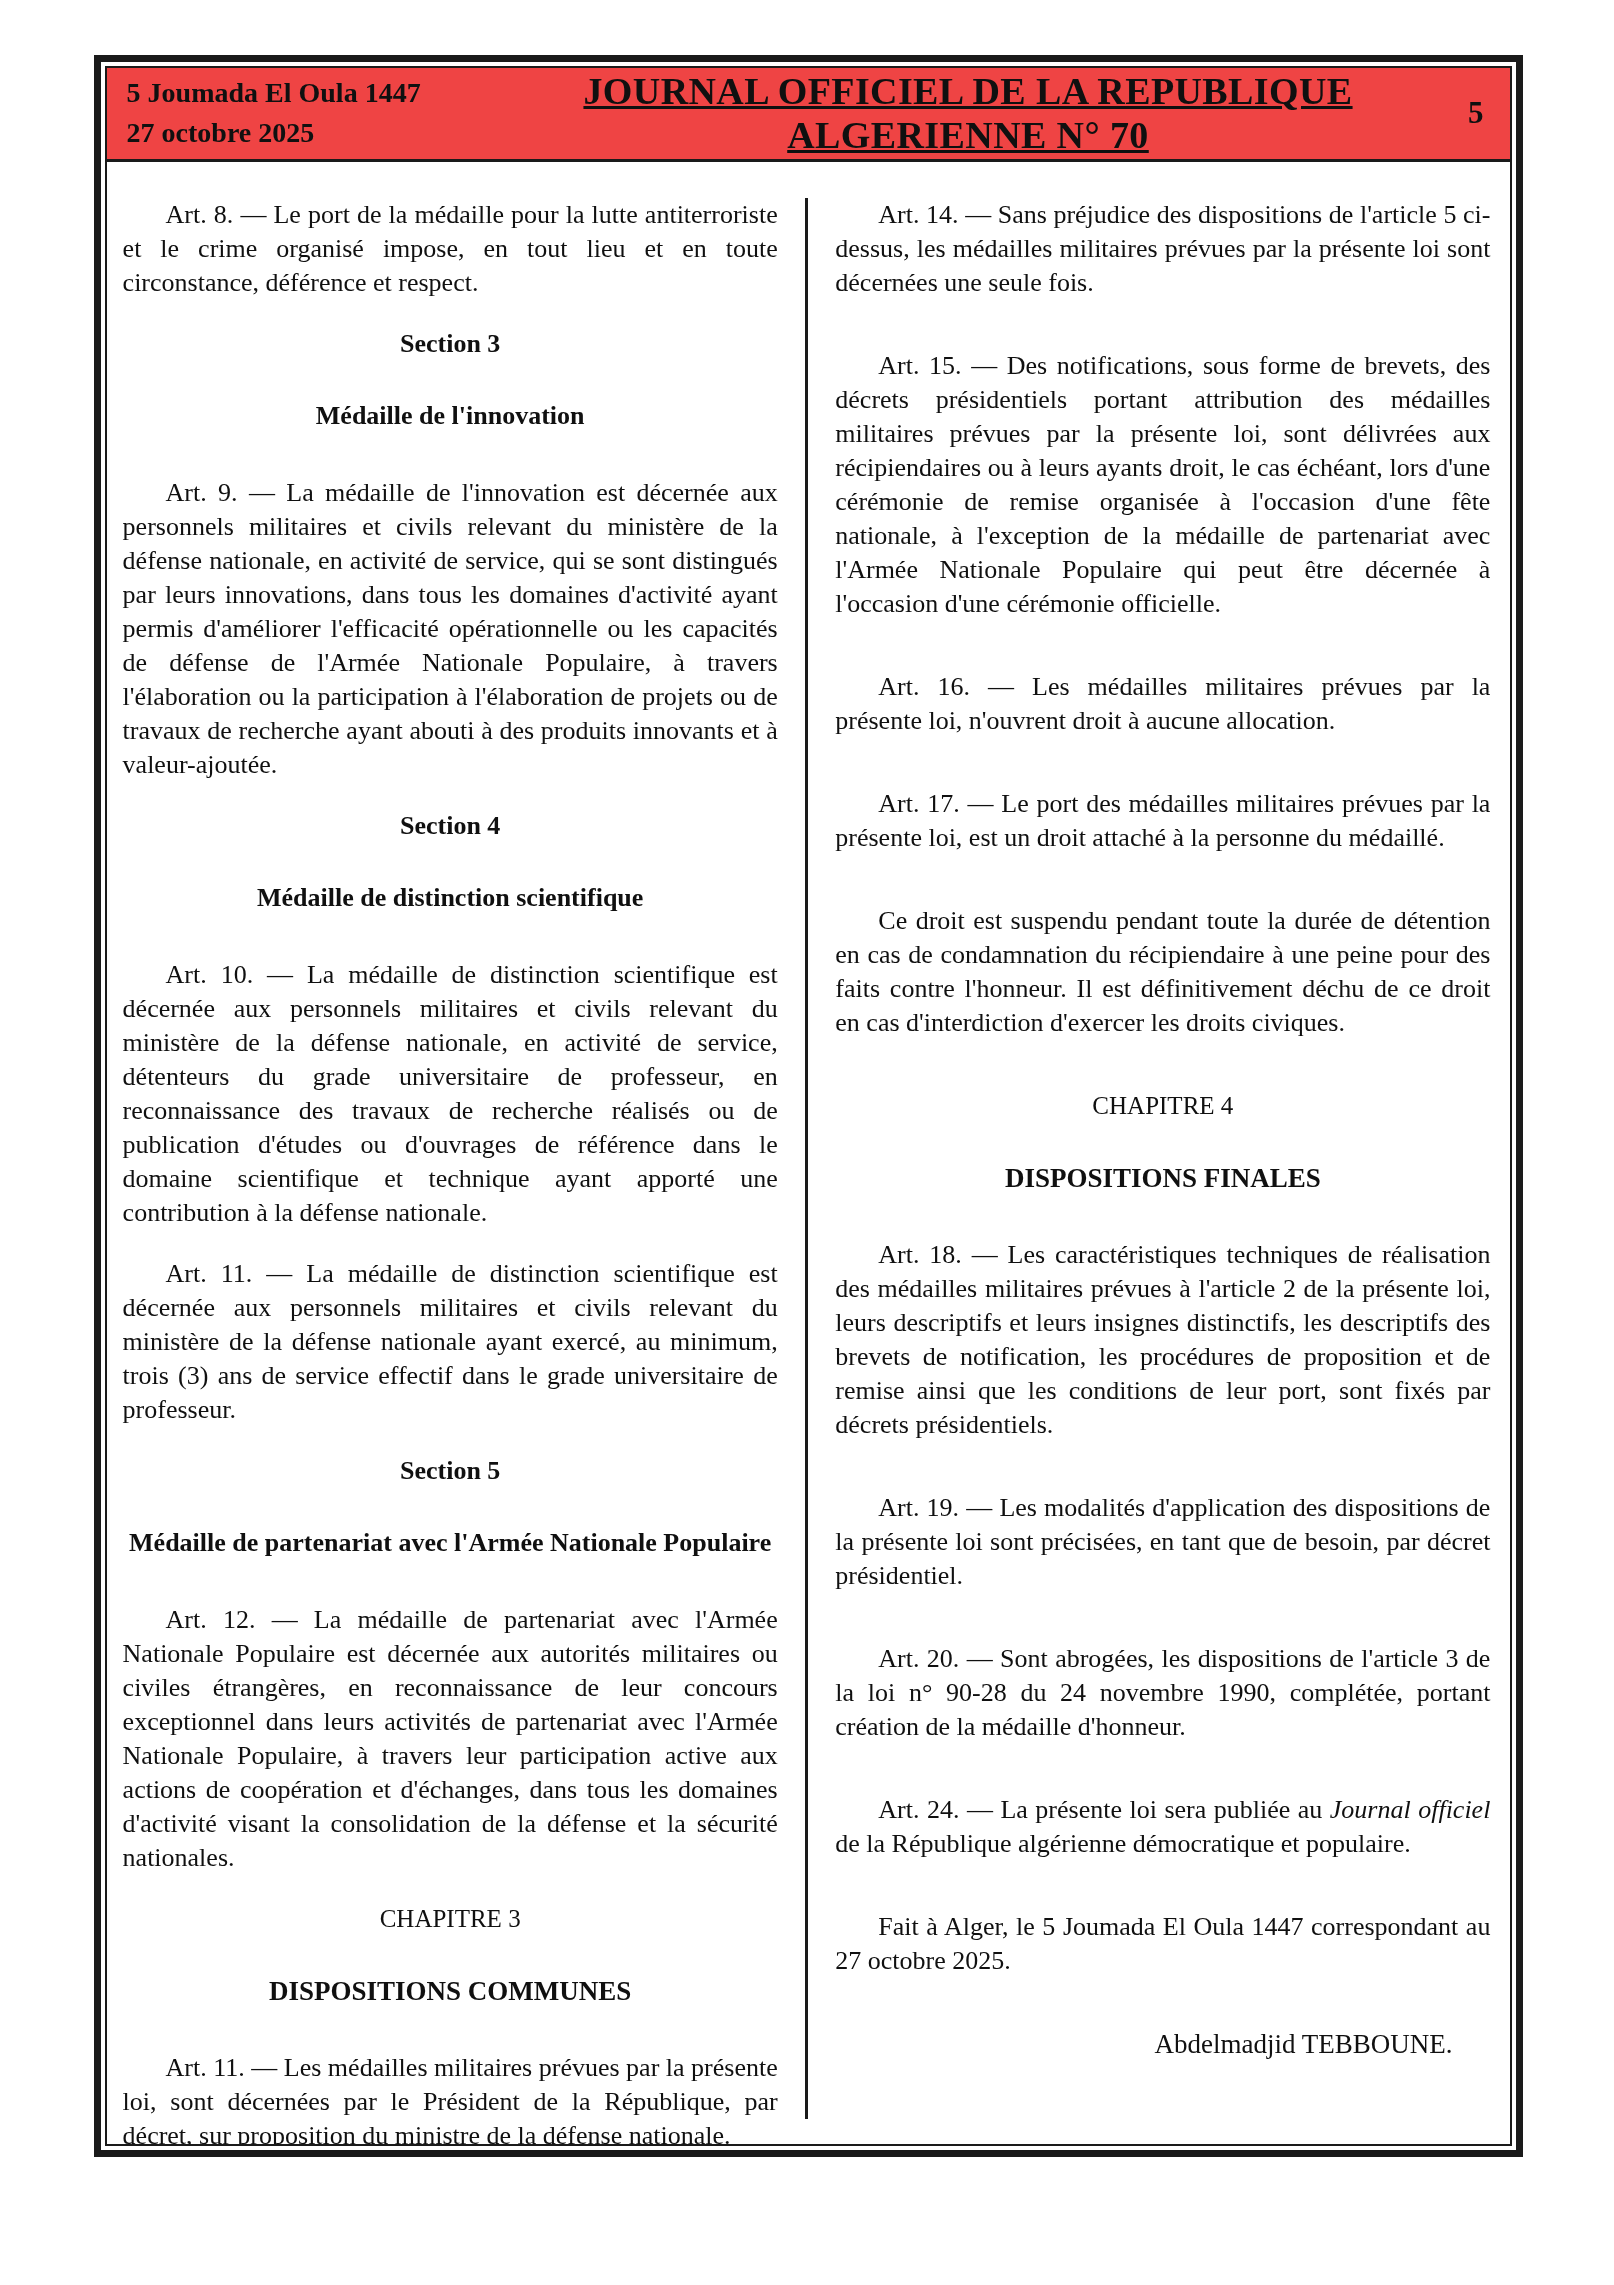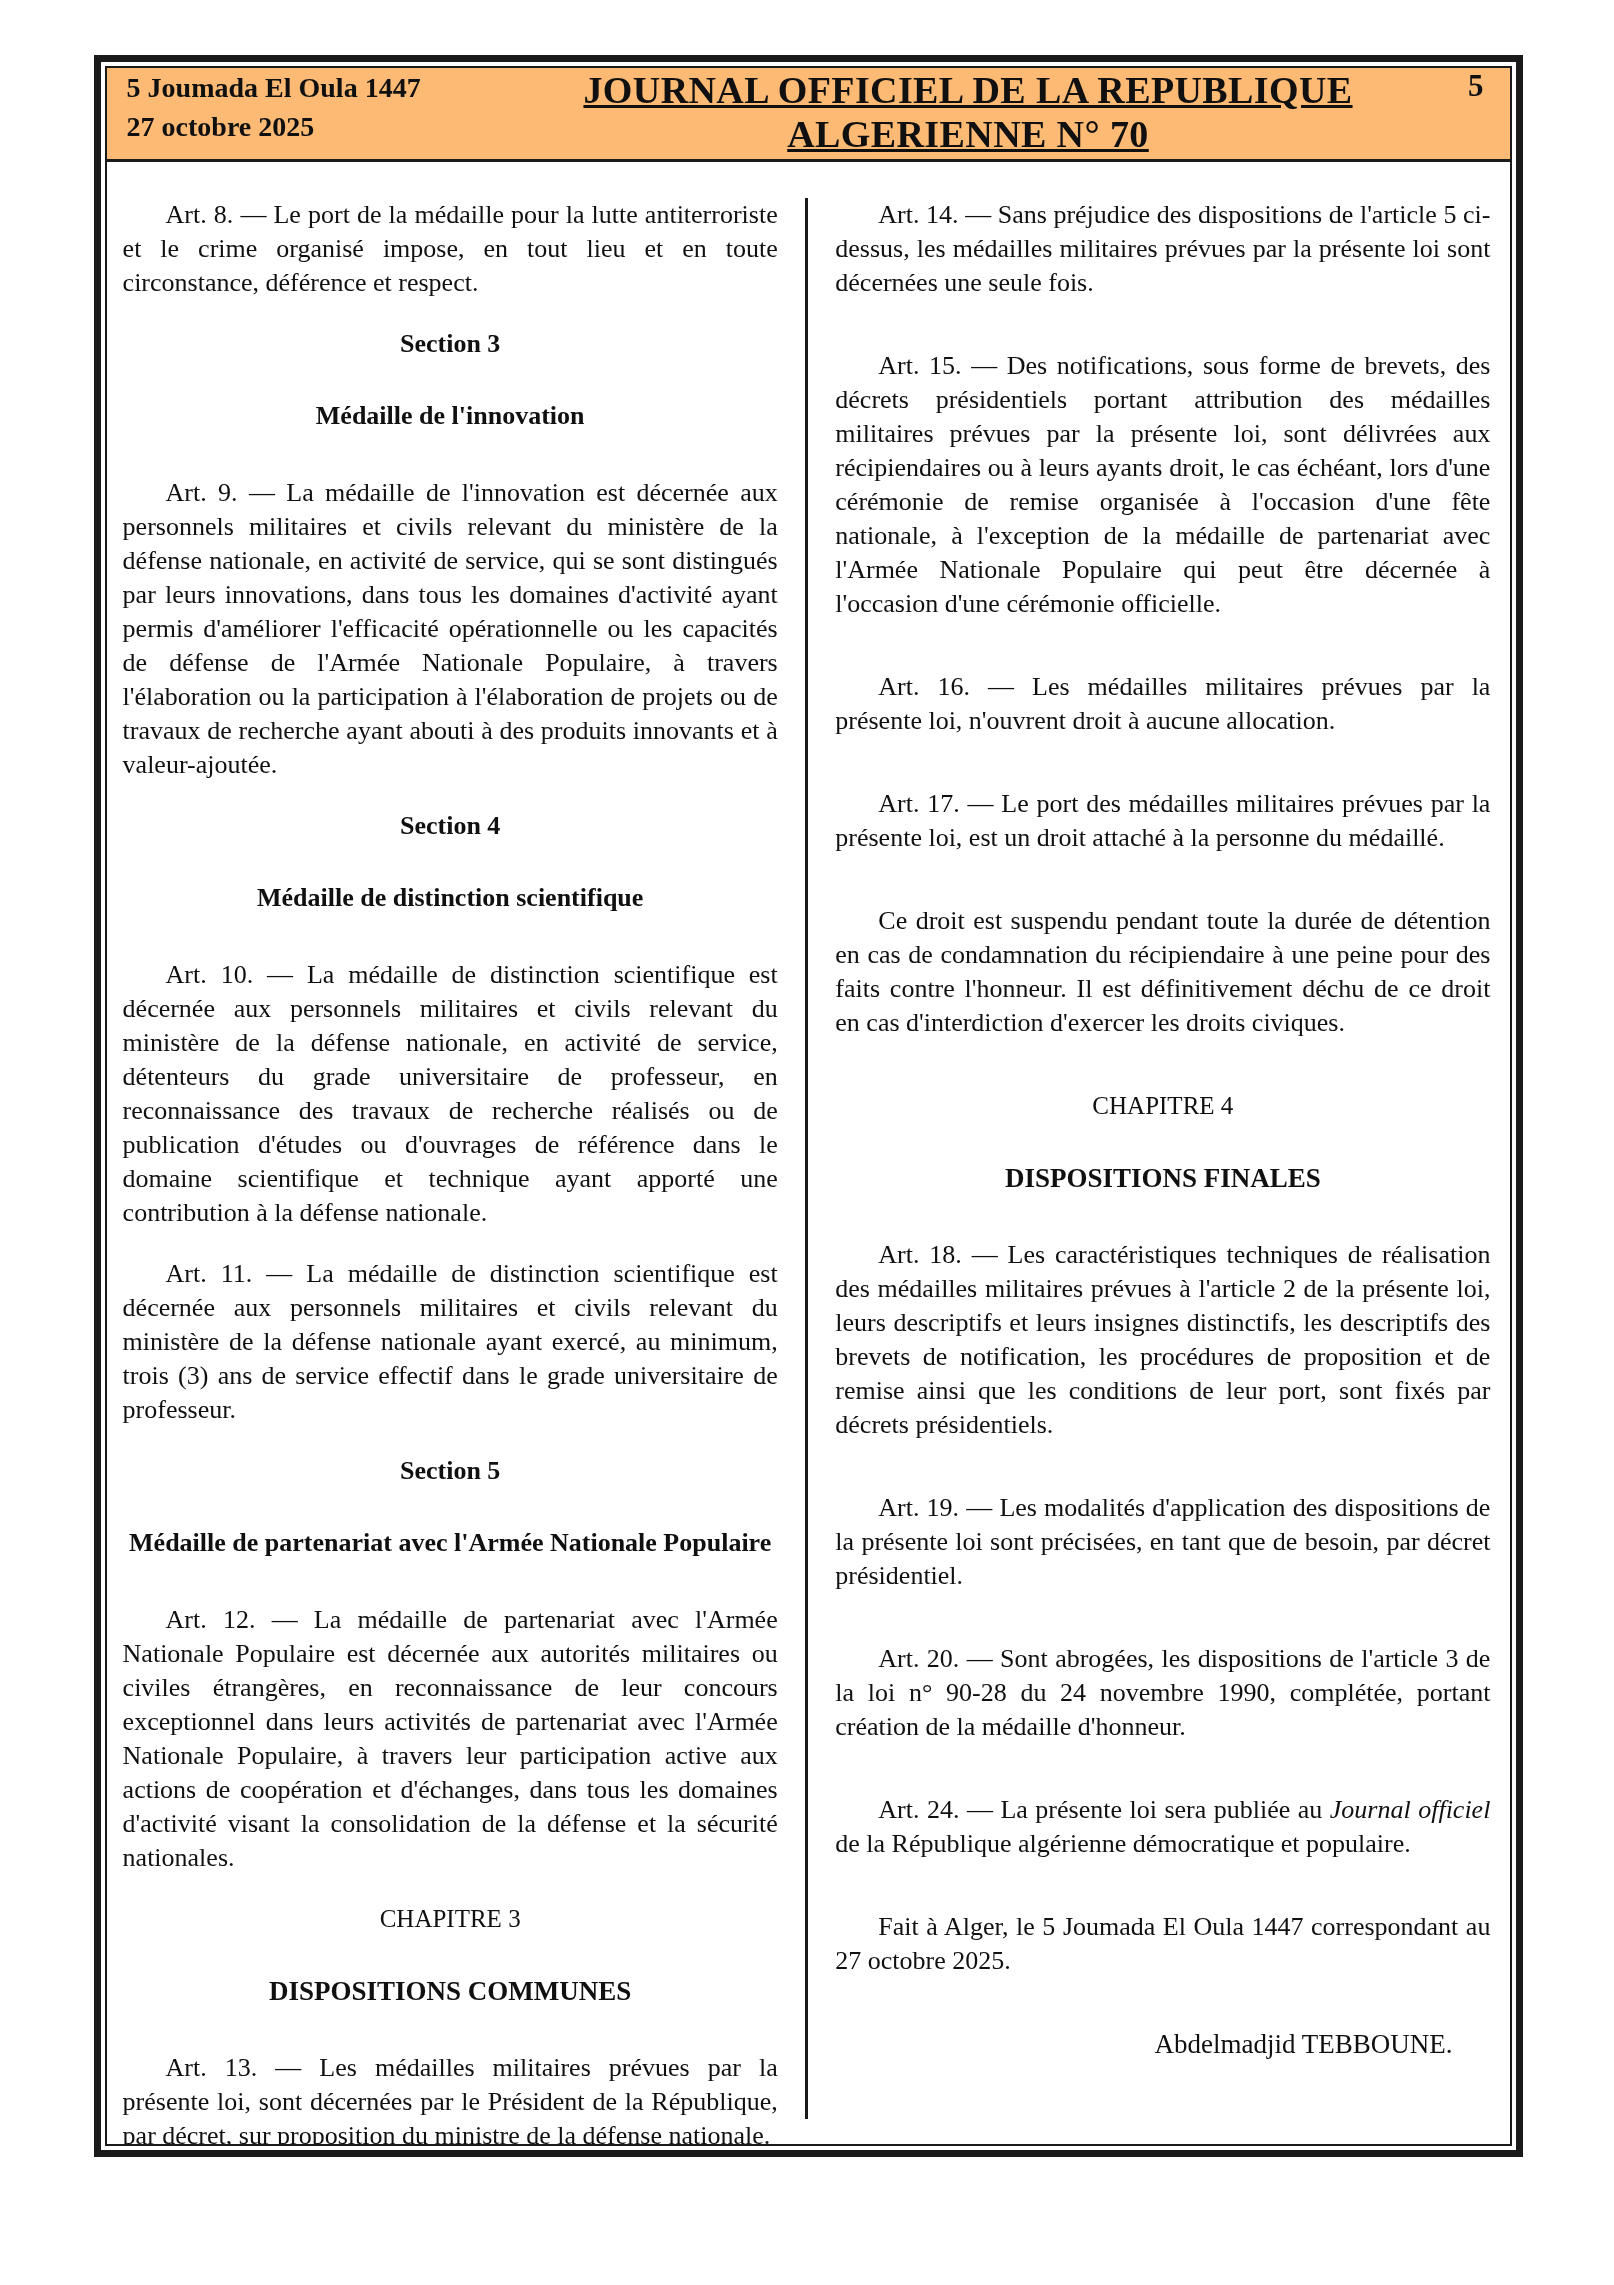--- a/index.html
+++ b/index.html
@@ -25,24 +25,24 @@
     top: 3.6px; left: 3.6px; right: 3.6px; bottom: 3.6px;
     border: 2.7px solid #1a1a1a;
     display: flex;
     flex-direction: column;
     overflow: hidden;
   }
   .masthead {
     flex: 0 0 auto;
     height: 94px;
     box-sizing: border-box;
-    background: #fdba74;
+    background: #ef4444;
     border-bottom: 3.6px solid #1a1a1a;
     display: flex;
-    align-items: flex-start;
+    align-items: center;
     padding: 0 27px 0 20px;
   }
   .dates {
     width: 389px;
     font-weight: bold;
     font-size: 28px;
     line-height: 1.42;
     white-space: nowrap;
   }
   .masthead-title {
@@ -121,21 +121,21 @@
           <p class="para">Art. 9. — La médaille de l'innovation est décernée aux personnels militaires et civils relevant du ministère de la défense nationale, en activité de service, qui se sont distingués par leurs innovations, dans tous les domaines d'activité ayant permis d'améliorer l'efficacité opérationnelle ou les capacités de défense de l'Armée Nationale Populaire, à travers l'élaboration ou la participation à l'élaboration de projets ou de travaux de recherche ayant abouti à des produits innovants et à valeur-ajoutée.</p>
           <div class="heading sec-label">Section 4</div>
           <div class="heading sec-title">Médaille de distinction scientifique</div>
           <p class="para">Art. 10. — La médaille de distinction scientifique est décernée aux personnels militaires et civils relevant du ministère de la défense nationale, en activité de service, détenteurs du grade universitaire de professeur, en reconnaissance des travaux de recherche réalisés ou de publication d'études ou d'ouvrages de référence dans le domaine scientifique et technique ayant apporté une contribution à la défense nationale.</p>
           <p class="para">Art. 11. — La médaille de distinction scientifique est décernée aux personnels militaires et civils relevant du ministère de la défense nationale ayant exercé, au minimum, trois (3) ans de service effectif dans le grade universitaire de professeur.</p>
           <div class="heading sec-label">Section 5</div>
           <div class="heading sec-title">Médaille de partenariat avec l'Armée Nationale Populaire</div>
           <p class="para">Art. 12. — La médaille de partenariat avec l'Armée Nationale Populaire est décernée aux autorités militaires ou civiles étrangères, en reconnaissance de leur concours exceptionnel dans leurs activités de partenariat avec l'Armée Nationale Populaire, à travers leur participation active aux actions de coopération et d'échanges, dans tous les domaines d'activité visant la consolidation de la défense et la sécurité nationales.</p>
           <div class="heading chap-label">CHAPITRE 3</div>
           <div class="heading chap-title">DISPOSITIONS COMMUNES</div>
-          <p class="para">Art. 13. — Les médailles militaires prévues par la présente loi, sont décernées par le Président de la République, par décret, sur proposition du ministre de la défense nationale.</p>
+          <p class="para">Art. 11. — Les médailles militaires prévues par la présente loi, sont décernées par le Président de la République, par décret, sur proposition du ministre de la défense nationale.</p>
         </div>
 
         <div class="divider"></div>
 
         <div class="col right-col">
           <p class="para">Art. 14. — Sans préjudice des dispositions de l'article 5 ci-dessus, les médailles militaires prévues par la présente loi sont décernées une seule fois.</p>
           <p class="para">Art. 15. — Des notifications, sous forme de brevets, des décrets présidentiels portant attribution des médailles militaires prévues par la présente loi, sont délivrées aux récipiendaires ou à leurs ayants droit, le cas échéant, lors d'une cérémonie de remise organisée à l'occasion d'une fête nationale, à l'exception de la médaille de partenariat avec l'Armée Nationale Populaire qui peut être décernée à l'occasion d'une cérémonie officielle.</p>
           <p class="para">Art. 16. — Les médailles militaires prévues par la présente loi, n'ouvrent droit à aucune allocation.</p>
           <p class="para">Art. 17. — Le port des médailles militaires prévues par la présente loi, est un droit attaché à la personne du médaillé.</p>
           <p class="para">Ce droit est suspendu pendant toute la durée de détention en cas de condamnation du récipiendaire à une peine pour des faits contre l'honneur. Il est définitivement déchu de ce droit en cas d'interdiction d'exercer les droits civiques.</p>

